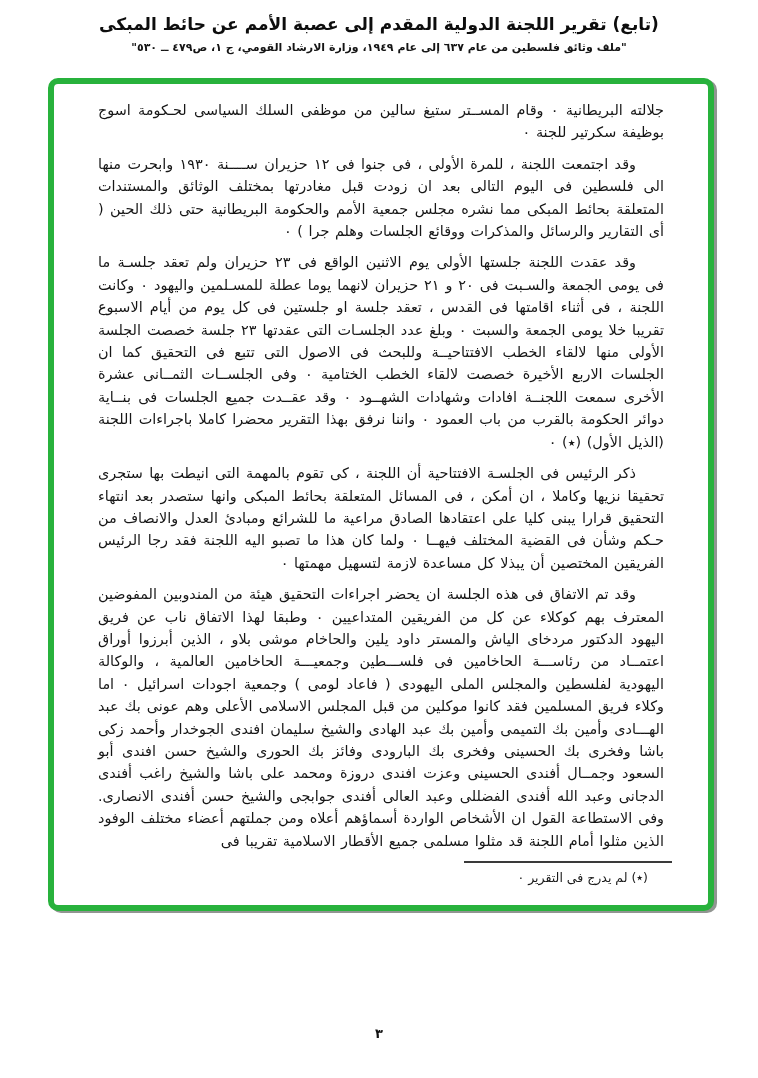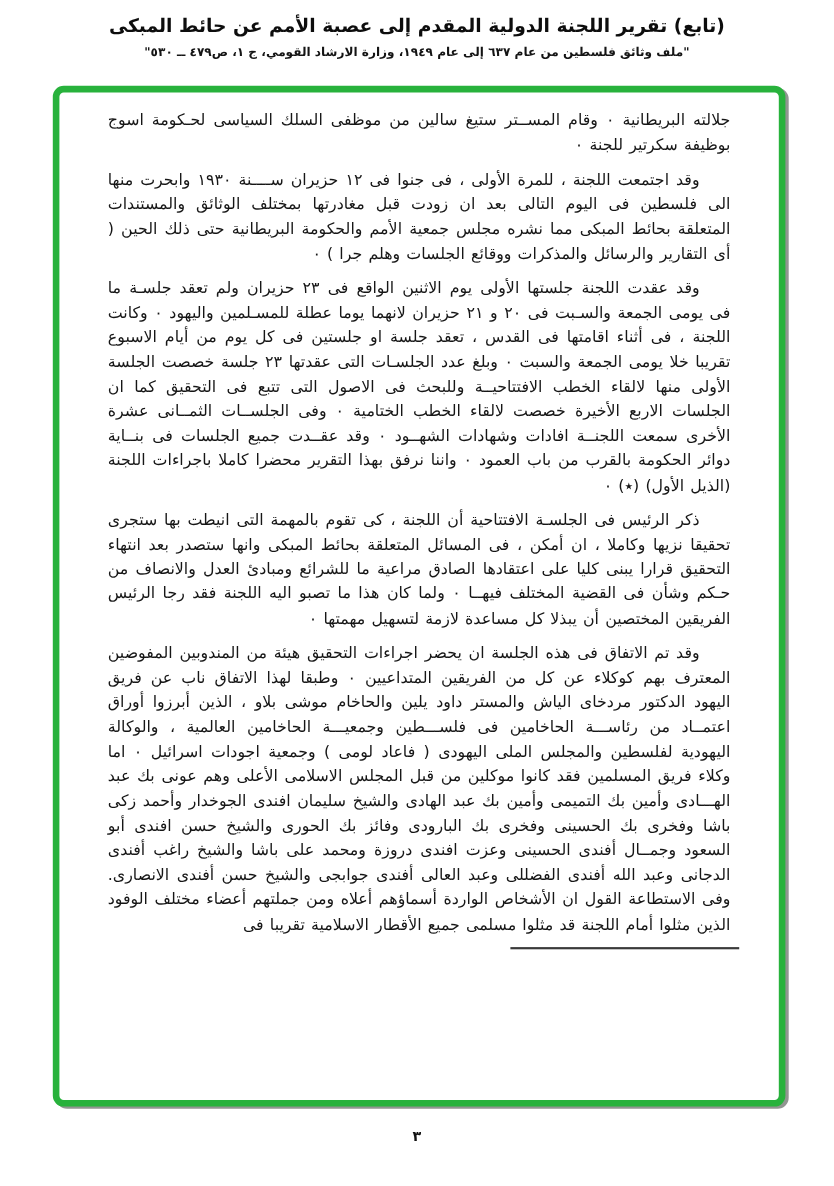--- a/index.html
+++ b/index.html
@@ -37,21 +37,21 @@
     margin-top: 7px;
     font-size: 11px;
     font-weight: bold;
     color: #141414;
   }
   .scan-frame {
     position: absolute;
     left: 48px;
     top: 78px;
     width: 666px;
-    height: 928px;
+    height: 833px;
     box-sizing: border-box;
     border: 6px solid #28b23c;
     border-radius: 10px;
     box-shadow: 3px 2px 0 rgba(10, 20, 10, 0.45);
     padding: 15px 44px 0 44px;
     background: #ffffff;
   }
   .body-text {
     direction: rtl;
     text-align: justify;
@@ -109,19 +109,20 @@
   <div class="scan-frame" style="border-color: rgb(40, 178, 60);">
     <div class="body-text">
       <p class="para no-indent">جلالته البريطانية ٠ وقام المســتر ستيغ سالين من موظفى السلك السياسى لحـكومة اسوج بوظيفة سكرتير للجنة ٠</p>
       <p class="para">وقد اجتمعت اللجنة ، للمرة الأولى ، فى جنوا فى ١٢ حزيران ســــنة ١٩٣٠ وابحرت منها الى فلسطين فى اليوم التالى بعد ان زودت قبل مغادرتها بمختلف الوثائق والمستندات المتعلقة بحائط المبكى مما نشره مجلس جمعية الأمم والحكومة البريطانية حتى ذلك الحين ( أى التقارير والرسائل والمذكرات ووقائع الجلسات وهلم جرا ) ٠</p>
       <p class="para">وقد عقدت اللجنة جلستها الأولى يوم الاثنين الواقع فى ٢٣ حزيران ولم تعقد جلسـة ما فى يومى الجمعة والسـبت فى ٢٠ و ٢١ حزيران لانهما يوما عطلة للمسـلمين واليهود ٠ وكانت اللجنة ، فى أثناء اقامتها فى القدس ، تعقد جلسة او جلستين فى كل يوم من أيام الاسبوع تقريبا خلا يومى الجمعة والسبت ٠ وبلغ عدد الجلسـات التى عقدتها ٢٣ جلسة خصصت الجلسة الأولى منها لالقاء الخطب الافتتاحيــة وللبحث فى الاصول التى تتبع فى التحقيق كما ان الجلسات الاربع الأخيرة خصصت لالقاء الخطب الختامية ٠ وفى الجلســات الثمــانى عشرة الأخرى سمعت اللجنــة افادات وشهادات الشهــود ٠ وقد عقــدت جميع الجلسات فى بنــاية دوائر الحكومة بالقرب من باب العمود ٠ واننا نرفق بهذا التقرير محضرا كاملا باجراءات اللجنة (الذيل الأول) (٭) ٠</p>
       <p class="para">ذكر الرئيس فى الجلسـة الافتتاحية أن اللجنة ، كى تقوم بالمهمة التى انيطت بها ستجرى تحقيقا نزيها وكاملا ، ان أمكن ، فى المسائل المتعلقة بحائط المبكى وانها ستصدر بعد انتهاء التحقيق قرارا يبنى كليا على اعتقادها الصادق مراعية ما للشرائع ومبادئ العدل والانصاف من حـكم وشأن فى القضية المختلف فيهــا ٠ ولما كان هذا ما تصبو اليه اللجنة فقد رجا الرئيس الفريقين المختصين أن يبذلا كل مساعدة لازمة لتسهيل مهمتها ٠</p>
       <p class="para">وقد تم الاتفاق فى هذه الجلسة ان يحضر اجراءات التحقيق هيئة من المندوبين المفوضين المعترف بهم كوكلاء عن كل من الفريقين المتداعيين ٠ وطبقا لهذا الاتفاق ناب عن فريق اليهود الدكتور مردخاى الياش والمستر داود يلين والحاخام موشى بلاو ، الذين أبرزوا أوراق اعتمــاد من رئاســـة الحاخامين فى فلســـطين وجمعيـــة الحاخامين العالمية ، والوكالة اليهودية لفلسطين والمجلس الملى اليهودى ( فاعاد لومى ) وجمعية اجودات اسرائيل ٠ اما وكلاء فريق المسلمين فقد كانوا موكلين من قبل المجلس الاسلامى الأعلى وهم عونى بك عبد الهـــادى وأمين بك التميمى وأمين بك عبد الهادى والشيخ سليمان افندى الجوخدار وأحمد زكى باشا وفخرى بك الحسينى وفخرى بك البارودى وفائز بك الحورى والشيخ حسن افندى أبو السعود وجمــال أفندى الحسينى وعزت افندى دروزة ومحمد على باشا والشيخ راغب أفندى الدجانى وعبد الله أفندى الفضللى وعبد العالى أفندى جوابجى والشيخ حسن أفندى الانصارى. وفى الاستطاعة القول ان الأشخاص الواردة أسماؤهم أعلاه ومن جملتهم أعضاء مختلف الوفود الذين مثلوا أمام اللجنة قد مثلوا مسلمى جميع الأقطار الاسلامية تقريبا فى</p>
 
       <div class="footnote-block">
         <div class="footnote-rule"></div>
+        <div class="footnote-text">(٭) لم يدرج فى التقرير ٠</div>
       </div>
     </div>
   </div>
 
   <div class="page-number">٣</div>
 
 </div>
 
 </body></html>

